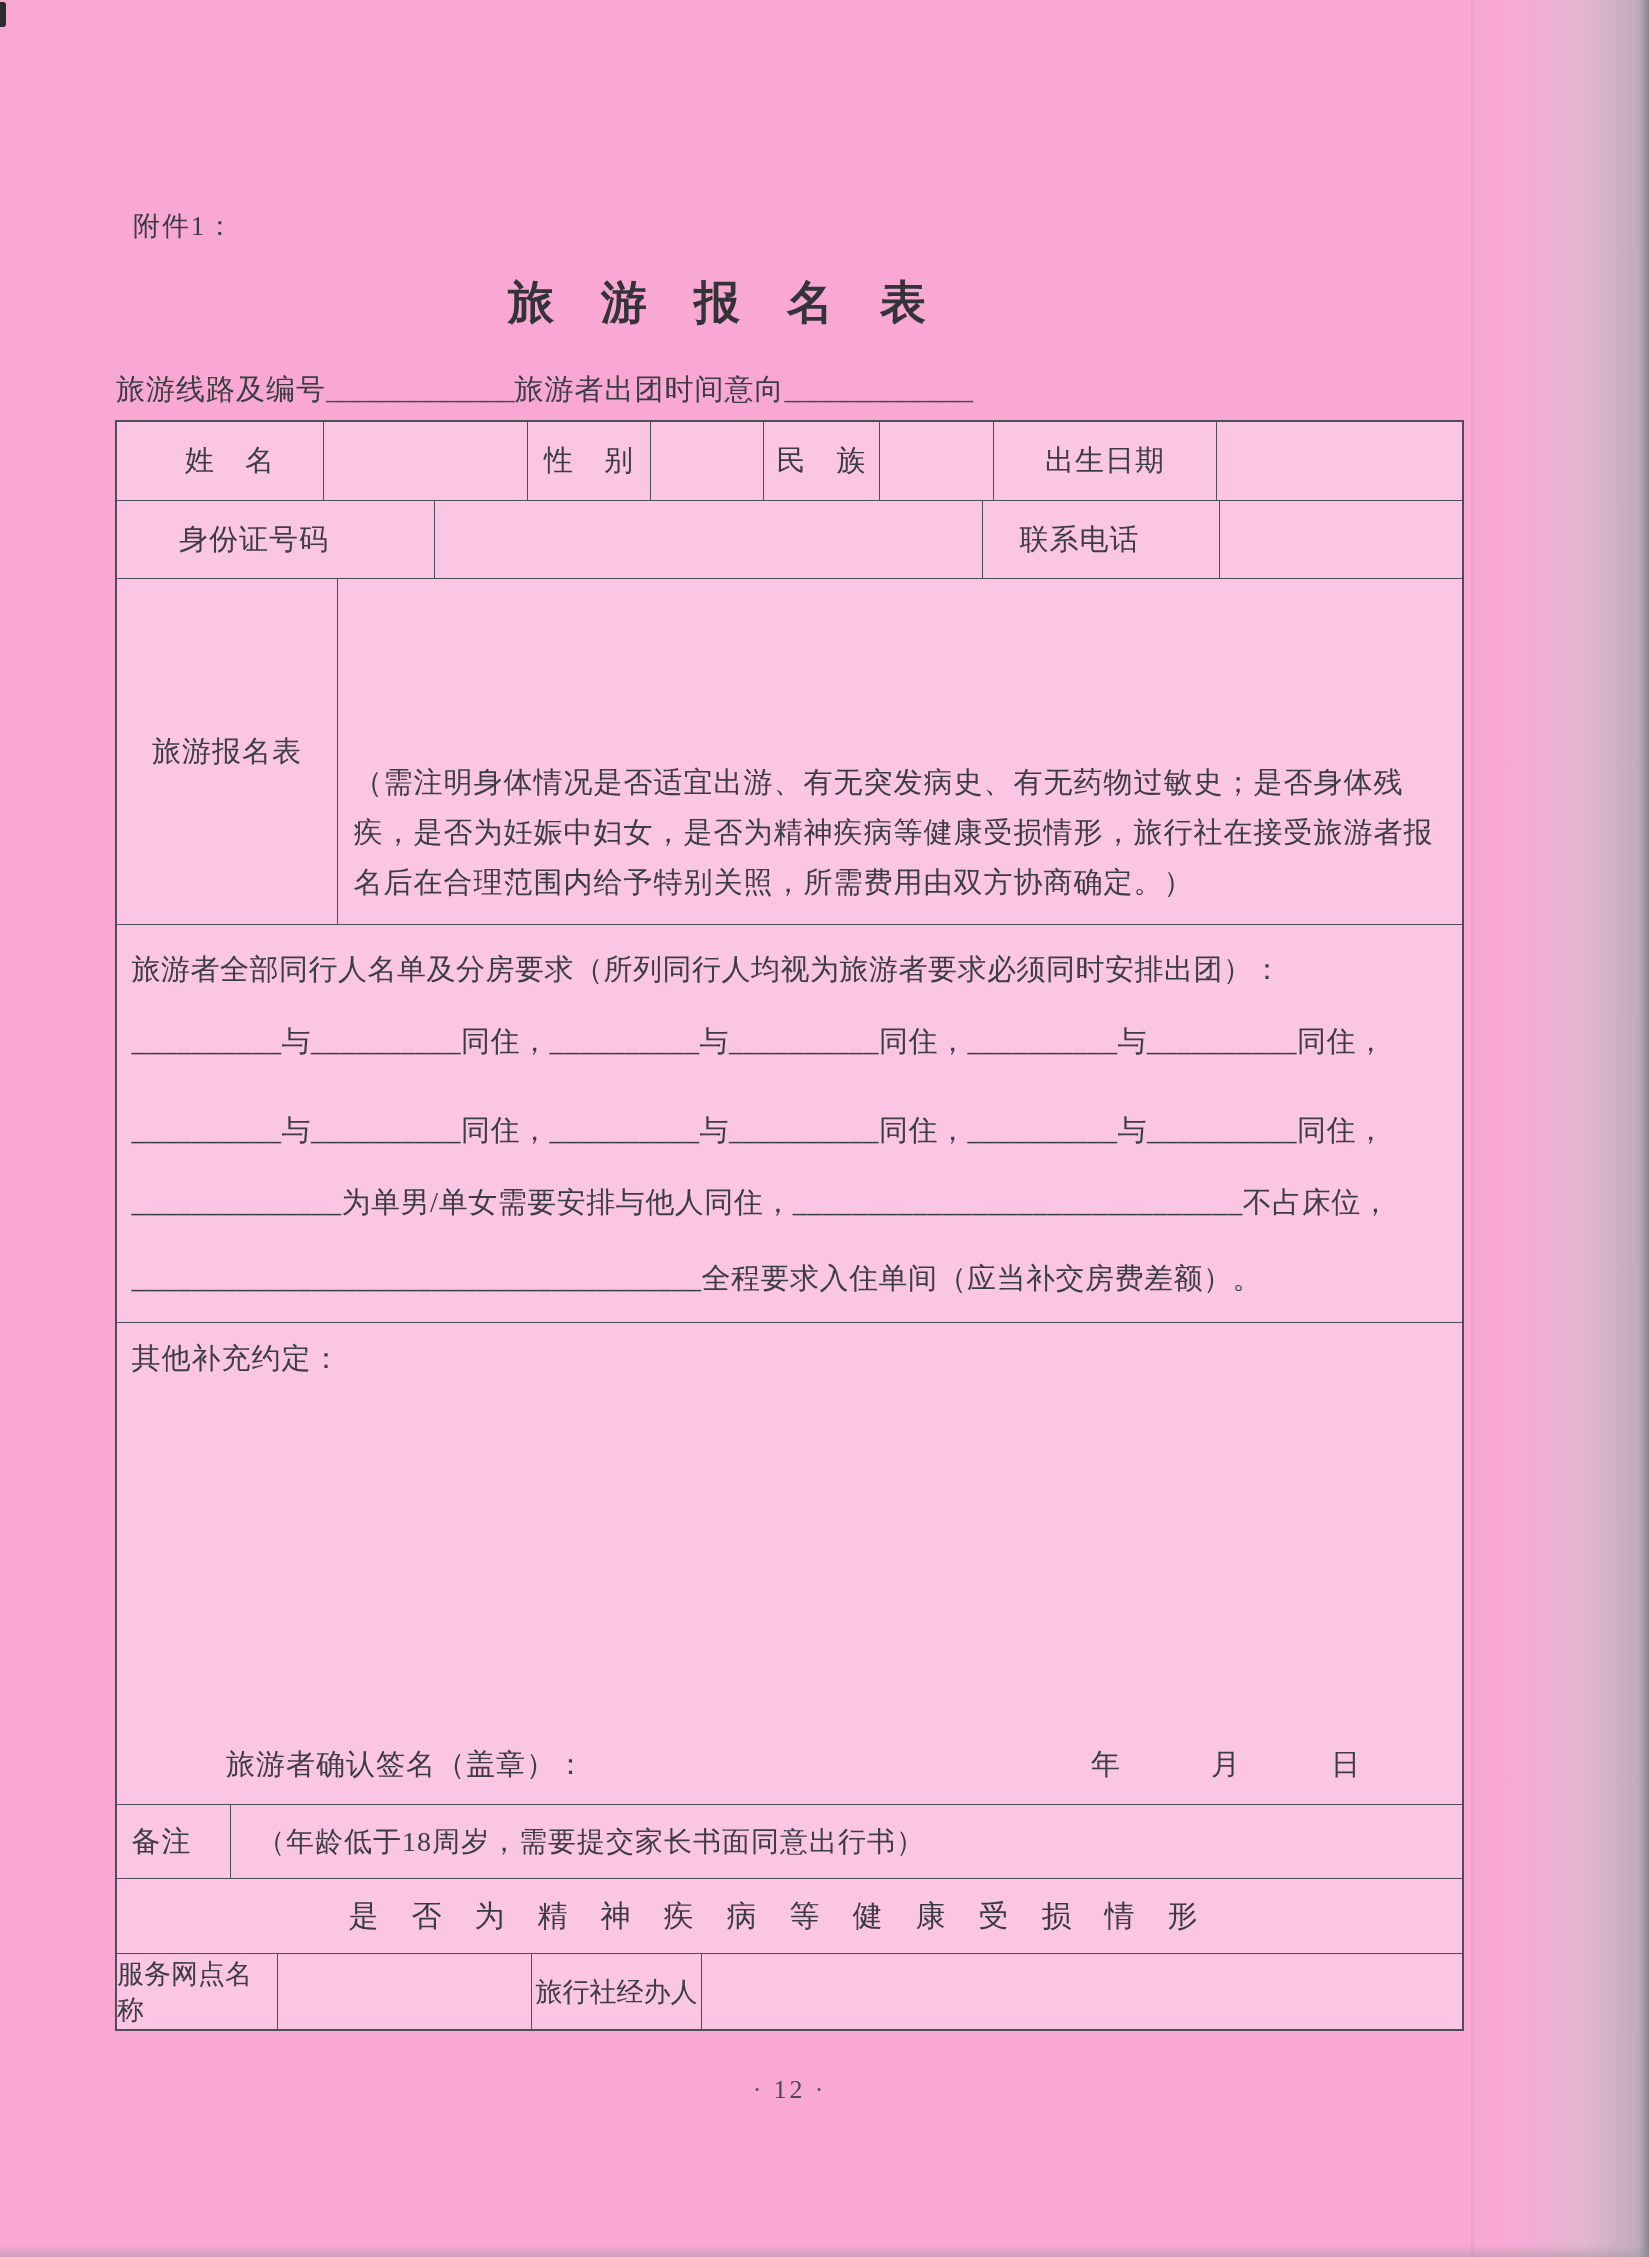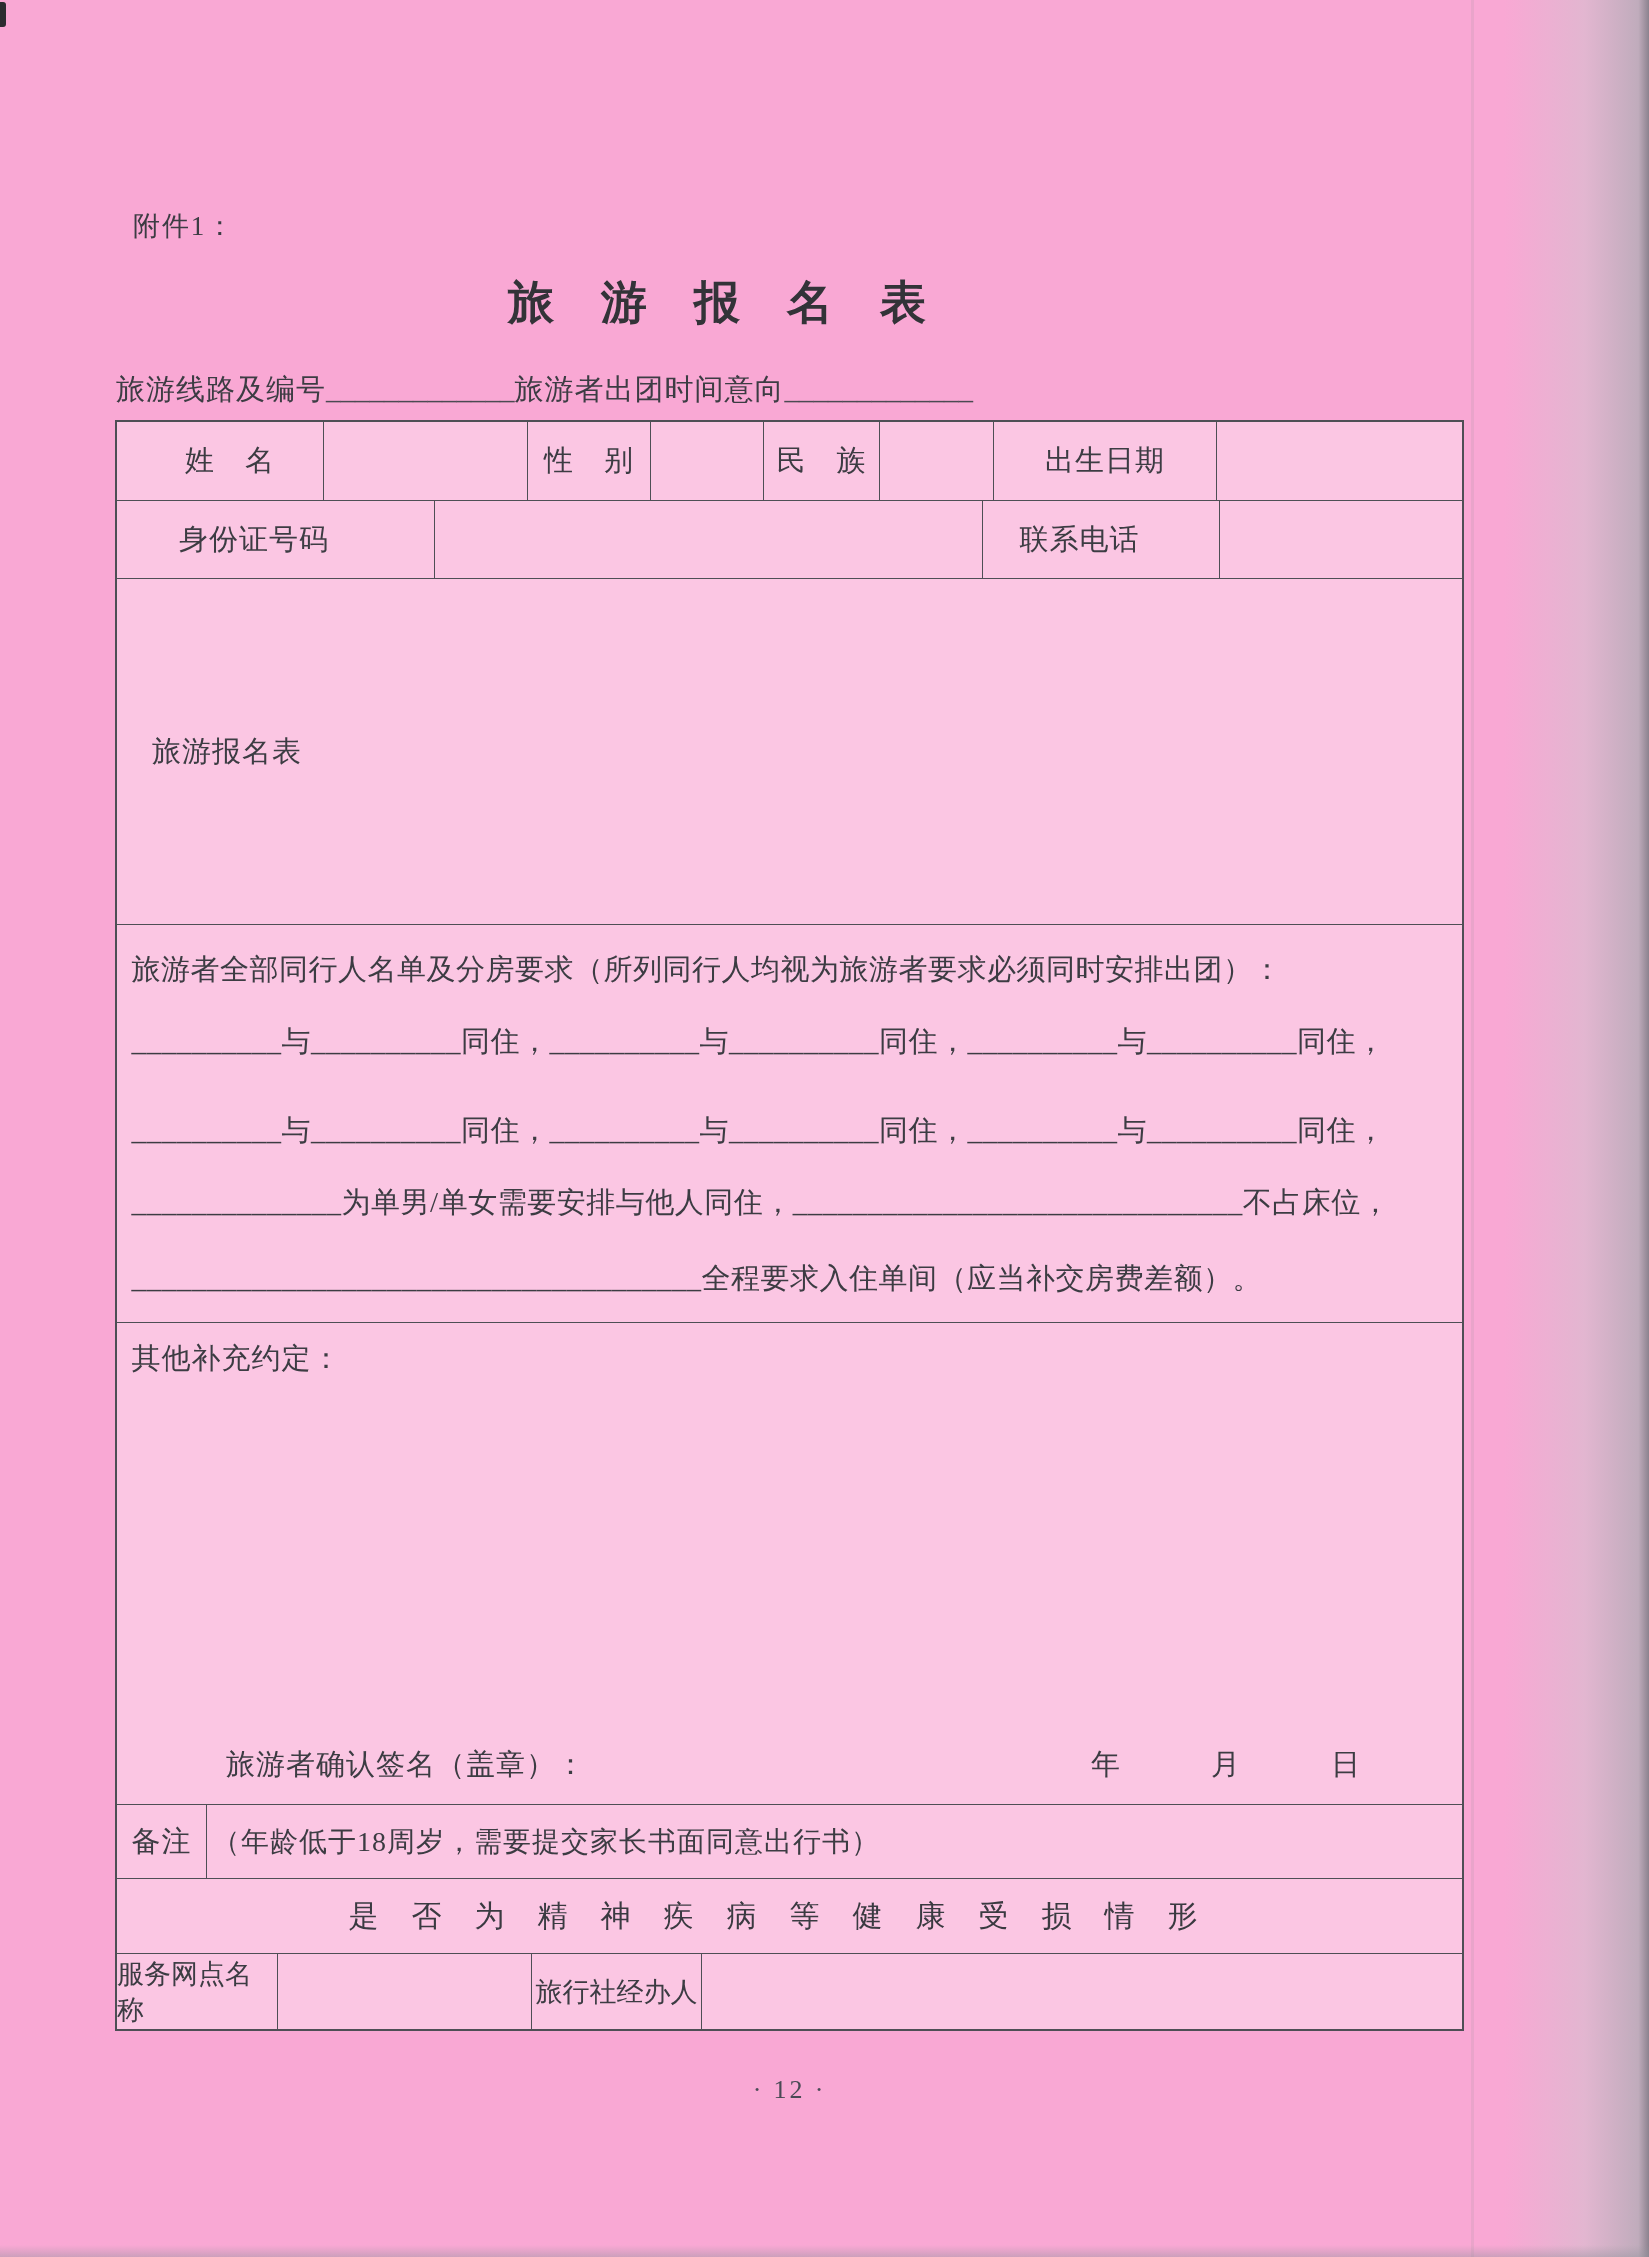--- a/index.html
+++ b/index.html
@@ -41,21 +41,21 @@
   .comp-heading{top:25px;}
   .comp-line1{top:97px;}
   .comp-line2{top:186px;}
   .comp-line3{top:258px;}
   .comp-line4{top:334px;}
   .r5{display:block;height:482px;position:relative;}
   .other-label{position:absolute;top:15.5px;left:14.6px;font-size:29px;letter-spacing:1px;}
   .sig-row{position:absolute;bottom:19.4px;left:0;right:16px;display:flex;justify-content:space-between;
     padding:0 85px 0 109px;font-size:29px;letter-spacing:1px;}
   .r6{grid-template-columns:89px 1fr;height:74px;}
-  .remark-content{justify-content:flex-start;padding-left:5px;font-size:28px;}
+  .remark-content{justify-content:flex-start;padding-left:26px;font-size:28px;margin-left:24px;}
   .r7{display:flex;align-items:center;justify-content:center;height:75px;}
   .staff-heading{font-size:30px;letter-spacing:33px;white-space:nowrap;color:#3a3a41;}
   .r8{grid-template-columns:160px 254px 170px 1fr;height:76px;}
   .r8 .cell{font-size:27px;letter-spacing:0;}
 
   .page-number{position:absolute;left:115px;top:2075px;width:1349px;text-align:center;
     font-size:26px;letter-spacing:2.9px;color:#4a4a55;}
 </style>
 </head>
 <body>
@@ -87,20 +87,23 @@
 
     <div class="row r2">
       <div class="cell">身份证号码</div>
       <div class="cell"></div>
       <div class="cell">联系电话</div>
       <div class="cell"></div>
     </div>
 
     <div class="row r3">
       <div class="cell">旅游报名表</div>
+      <div class="cell note-cell">
+        <p style="margin:0">（需注明身体情况是否适宜出游、有无突发病史、有无药物过敏史；是否身体残疾，是否为妊娠中妇女，是否为精神疾病等健康受损情形，旅行社在接受旅游者报名后在合理范围内给予特别关照，所需费用由双方协商确定。）</p>
+      </div>
     </div>
 
     <div class="row r4">
       <div class="tline comp-heading">旅游者全部同行人名单及分房要求（所列同行人均视为旅游者要求必须同时安排出团）：</div>
       <div class="tline comp-line1">__________与__________同住，__________与__________同住，__________与__________同住，</div>
       <div class="tline comp-line2">__________与__________同住，__________与__________同住，__________与__________同住，</div>
       <div class="tline comp-line3">______________为单男/单女需要安排与他人同住，______________________________不占床位，</div>
       <div class="tline comp-line4">______________________________________全程要求入住单间（应当补交房费差额）。</div>
     </div>
 

